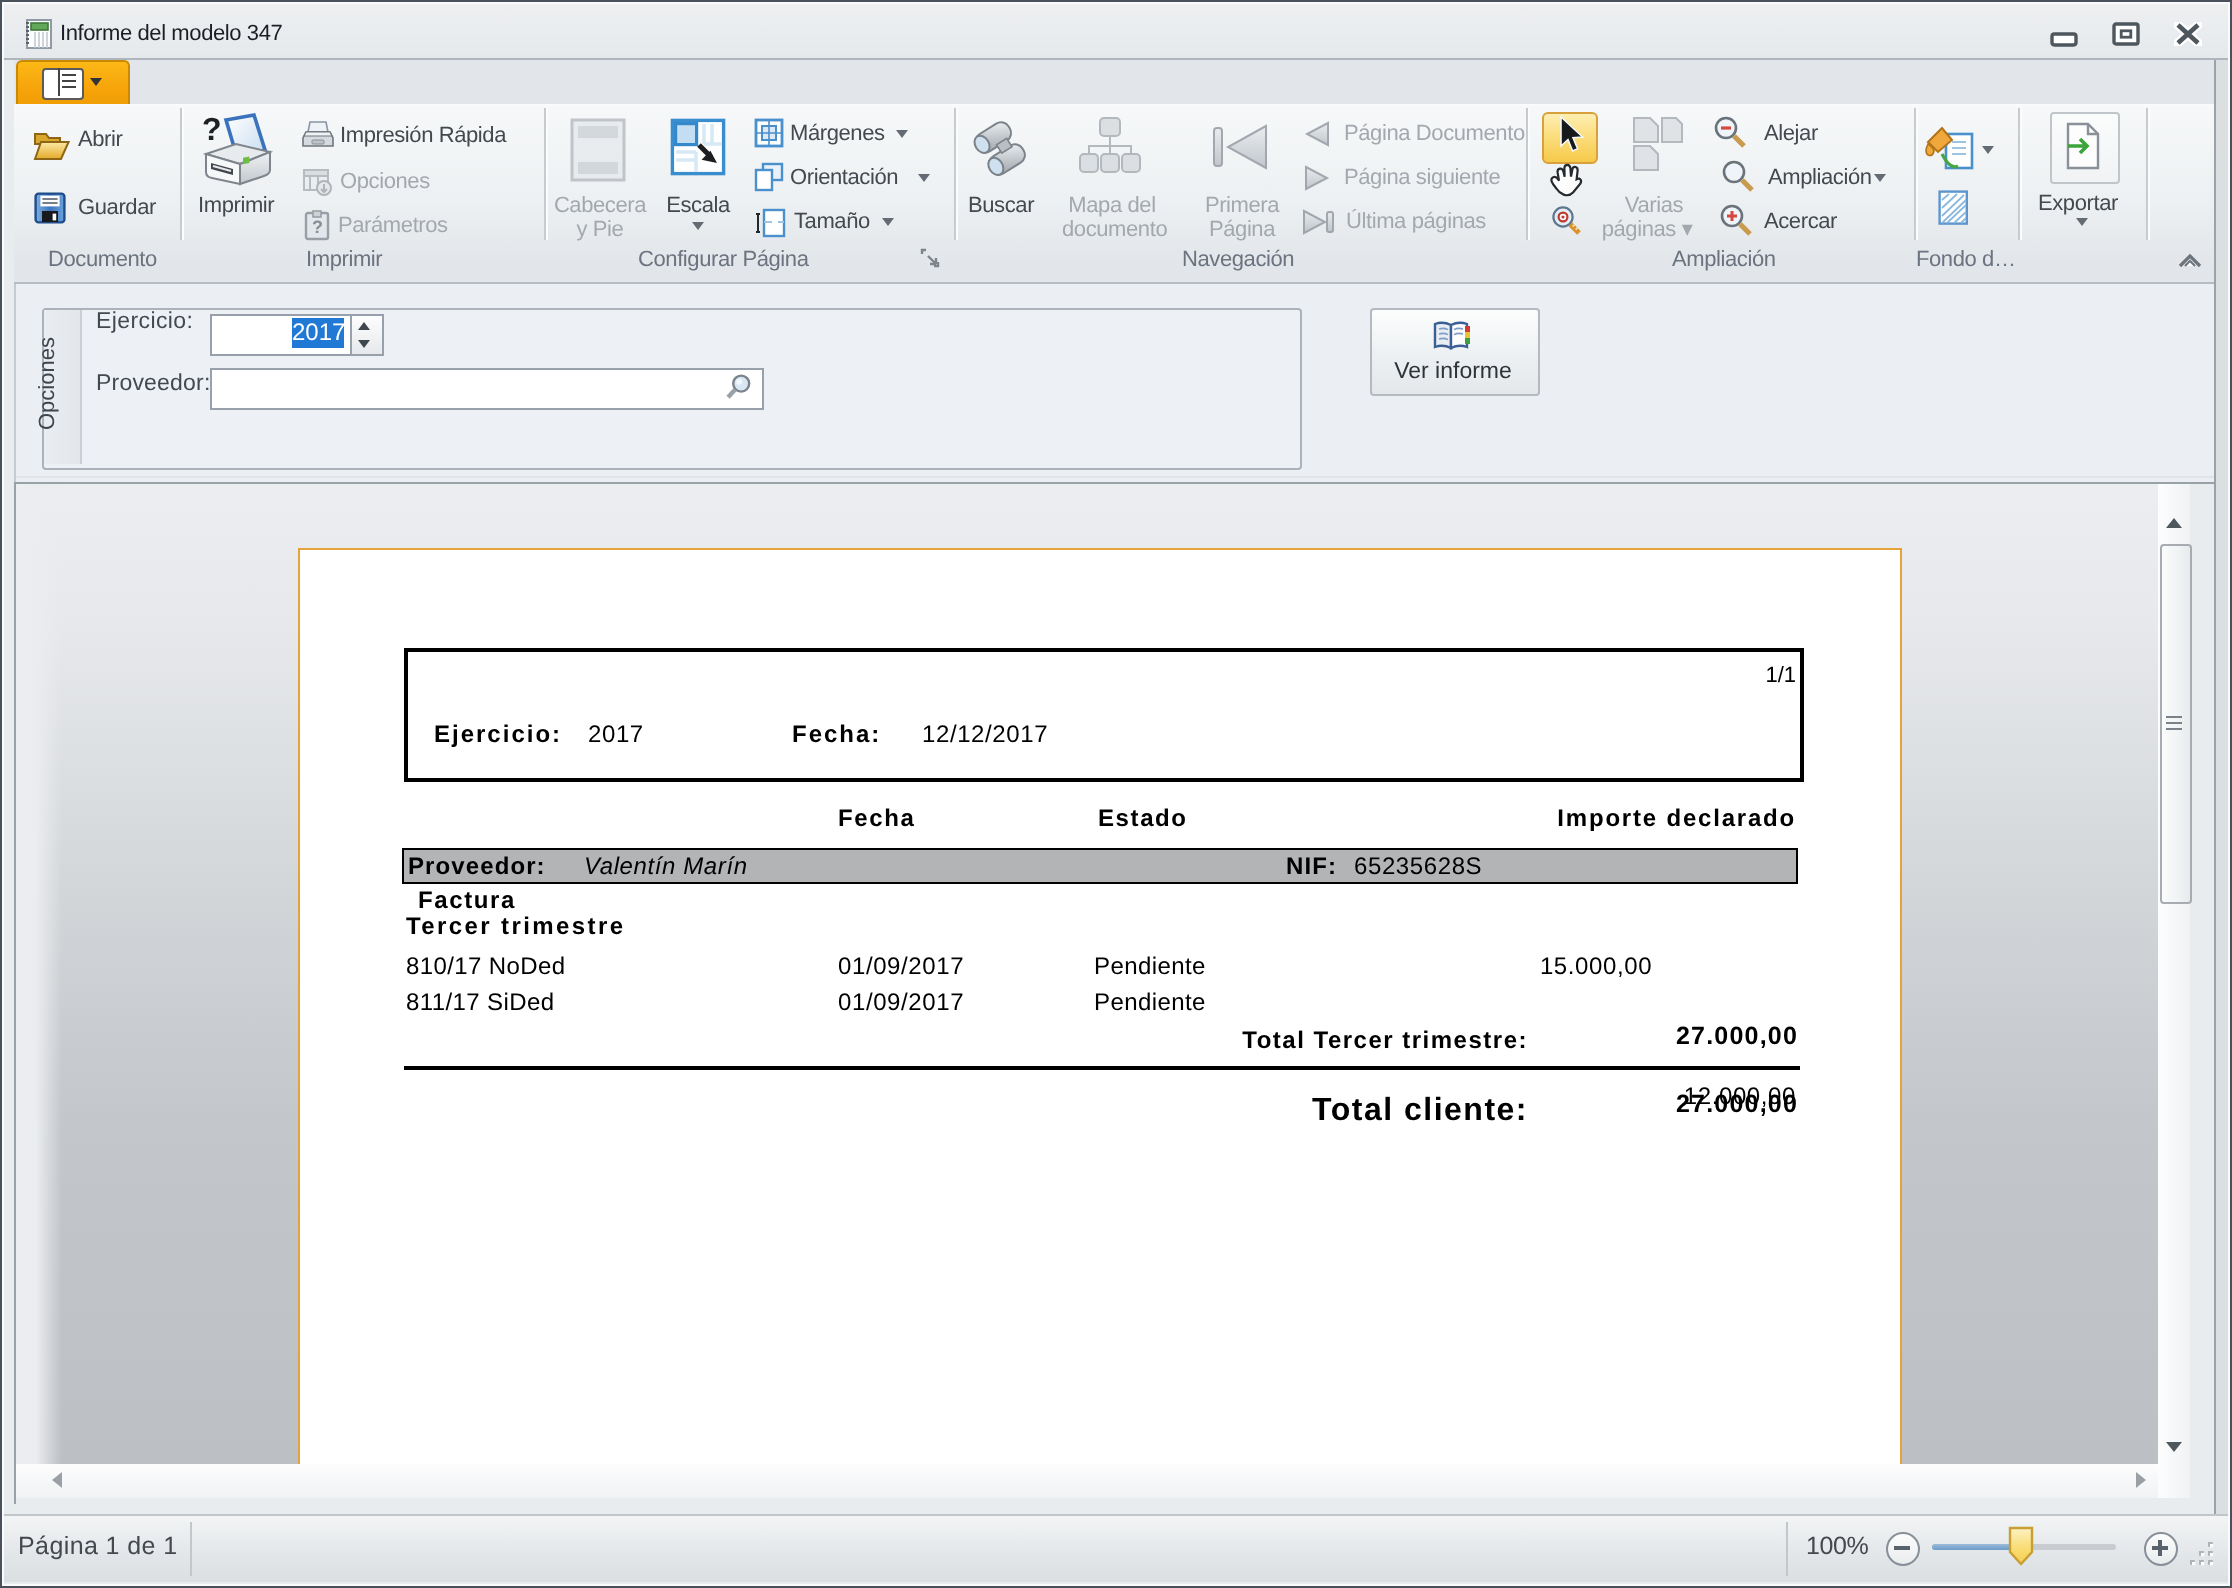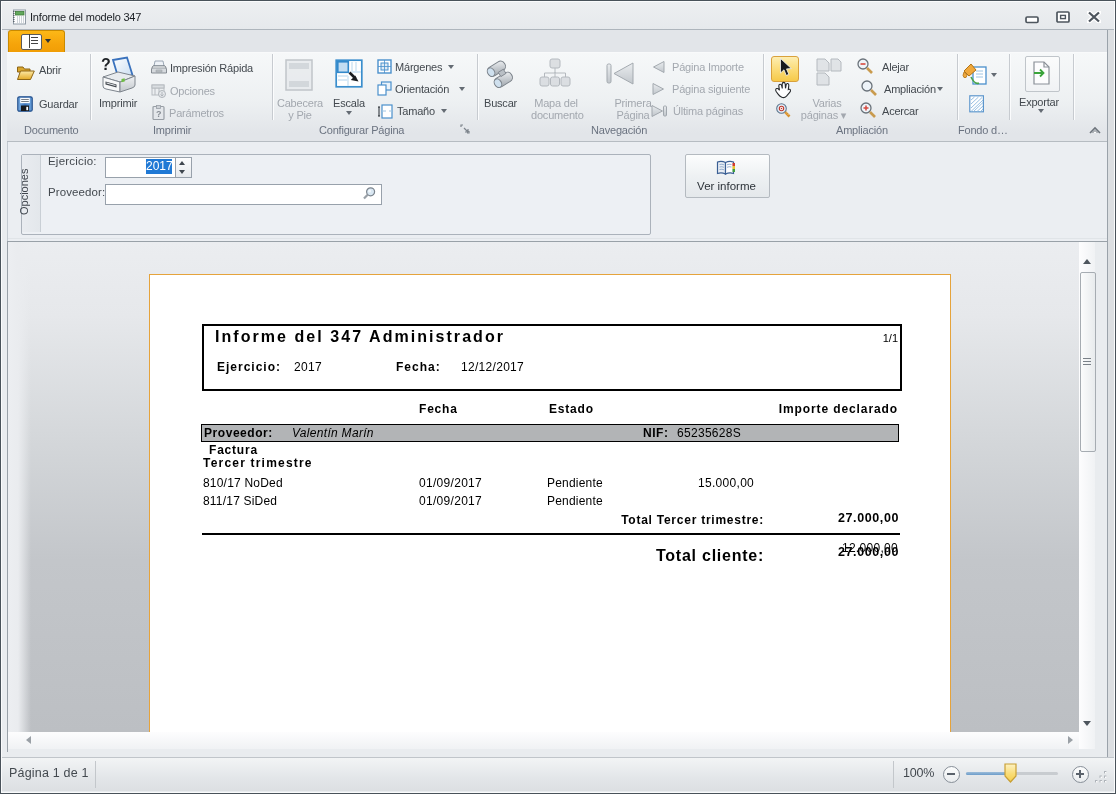--- a/index.html
+++ b/index.html
@@ -210,25 +210,25 @@
 <svg class="a" style="left:604px;top:60px;" width="34" height="27" viewBox="0 0 34 27" opacity=".8">
  <defs>
       <linearGradient id="navg" x1="0" y1="0" x2="0" y2="1">
   <stop offset="0" stop-color="#e8ebee"></stop>
         <stop offset="1" stop-color="#b6bcc2"></stop>
  </linearGradient>
     </defs>
  <rect x="3" y="4" width="4" height="19" rx="1.5" fill="url(#navg)" stroke="#8f969d" stroke-width="1"></rect>
  <path d="M29 3 L10 13.5 L29 24 Z" fill="url(#navg)" stroke="#8f969d" stroke-width="1"></path>
 </svg>
-<div class="t dis" style="left:600px;top:97px;width:42px;text-align:center;line-height:12px;margin-left:12px;">Primera<br>Página</div>
+<div class="t dis" style="left:600px;top:97px;width:42px;text-align:center;line-height:12px;">Primera<br>Página</div>
 <svg class="a" style="left:651px;top:60px;" width="15" height="14" viewBox="0 0 15 14" opacity=".8">
  <path d="M13 1.5 L2.5 7 L13 12.5 Z" fill="url(#navg)" stroke="#8f969d" stroke-width="1"></path>
 </svg>
-<div class="t dis" style="left:672px;top:61px;">Página Importe</div>
+<div class="t dis" style="left:672px;top:61px;">Página Documento</div>
 <svg class="a" style="left:651px;top:82px;" width="15" height="14" viewBox="0 0 15 14" opacity=".8">
  <path d="M2 1.5 L12.5 7 L2 12.5 Z" fill="url(#navg)" stroke="#8f969d" stroke-width="1"></path>
 </svg>
 <div class="t dis" style="left:672px;top:83px;">Página siguiente</div>
 <svg class="a" style="left:650px;top:104px;" width="18" height="14" viewBox="0 0 18 14" opacity=".8">
  <path d="M2 1.5 L12.5 7 L2 12.5 Z" fill="url(#navg)" stroke="#8f969d" stroke-width="1"></path>
  <rect x="13.5" y="2" width="3" height="10" rx="1" fill="url(#navg)" stroke="#8f969d" stroke-width="1"></rect>
 </svg>
 <div class="t dis" style="left:673px;top:105px;">Última páginas</div>
 
@@ -335,21 +335,20 @@
 
 <div class="a" style="left:7px;top:241px;width:1101px;height:1px;background:#99a1a8;"></div>
 <div class="a" style="left:7px;top:242px;width:1px;height:510px;background:#99a1a8;"></div>
 <div class="a" style="left:8px;top:242px;width:1071px;height:490px;background:
  linear-gradient(to right,#eceef1 0px,#eaecef 10px,rgba(235,237,240,0) 23px),
  linear-gradient(#ebedf0 0%,#e6e8eb 15%,#d4d7da 40%,#c3c6ca 65%,#bcbfc3 100%);"></div>
 
 <div class="a" style="left:149px;top:274px;width:800px;height:458px;background:#fff;border:1px solid #e5a33c;"></div>
 <div id="report" class="a" style="left:149px;top:274px;width:800px;height:458px;font-family:'Liberation Sans',sans-serif;color:#000;">
  <div class="a" style="left:53px;top:50px;width:696px;height:63px;border:2px solid #000;"></div>
- <div class="a" style="left:66px;top:54px;font-size:16px;font-weight:bold;letter-spacing:2.05px;">Informe del 347 Administrador</div>
  <div class="a" style="left:649px;top:58px;width:100px;text-align:right;font-size:11px;">1/1</div>
  <div class="a" style="left:68px;top:86px;font-size:12px;font-weight:bold;letter-spacing:1px;">Ejercicio:</div>
  <div class="a" style="left:145px;top:86px;font-size:12px;letter-spacing:.3px;">2017</div>
  <div class="a" style="left:247px;top:86px;font-size:12px;font-weight:bold;letter-spacing:1px;">Fecha:</div>
  <div class="a" style="left:312px;top:86px;font-size:12px;letter-spacing:.3px;">12/12/2017</div>
 
  <div class="a" style="left:60px;top:128px;font-size:12px;font-weight:bold;letter-spacing:.8px;margin-top:41px;">Factura</div>
  <div class="a" style="left:270px;top:128px;font-size:12px;font-weight:bold;letter-spacing:.8px;">Fecha</div>
  <div class="a" style="left:400px;top:128px;font-size:12px;font-weight:bold;letter-spacing:.8px;">Estado</div>
  <div class="a" style="left:549px;top:128px;width:200px;text-align:right;font-size:12px;font-weight:bold;letter-spacing:.9px;">Importe declarado</div>
@@ -358,21 +357,21 @@
  <div class="a" style="left:55px;top:152px;font-size:12px;font-weight:bold;letter-spacing:.55px;">Proveedor:</div>
  <div class="a" style="left:143px;top:152px;font-size:12px;letter-spacing:.3px;font-style:italic;">Valentín Marín</div>
  <div class="a" style="left:494px;top:152px;font-size:12px;font-weight:bold;letter-spacing:.55px;">NIF:</div>
  <div class="a" style="left:528px;top:152px;font-size:12px;letter-spacing:.3px;">65235628S</div>
 
  <div class="a" style="left:54px;top:182px;font-size:12px;font-weight:bold;letter-spacing:1.2px;">Tercer trimestre</div>
 
  <div class="a" style="left:54px;top:202px;font-size:12px;letter-spacing:.2px;">810/17 NoDed</div>
  <div class="a" style="left:270px;top:202px;font-size:12px;letter-spacing:.3px;">01/09/2017</div>
  <div class="a" style="left:398px;top:202px;font-size:12px;letter-spacing:.2px;">Pendiente</div>
- <div class="a" style="left:549px;top:202px;width:200px;text-align:left;font-size:12px;letter-spacing:.3px;">15.000,00</div>
+ <div class="a" style="left:549px;top:202px;width:200px;text-align:center;font-size:12px;letter-spacing:.3px;">15.000,00</div>
 
  <div class="a" style="left:54px;top:220px;font-size:12px;letter-spacing:.2px;">811/17 SiDed</div>
  <div class="a" style="left:270px;top:220px;font-size:12px;letter-spacing:.3px;">01/09/2017</div>
  <div class="a" style="left:398px;top:220px;font-size:12px;letter-spacing:.2px;">Pendiente</div>
  <div class="a" style="left:549px;top:220px;width:200px;text-align:right;font-size:12px;letter-spacing:.3px;margin-top:47px;">12.000,00</div>
 
  <div class="a" style="left:415px;top:239px;width:200px;text-align:right;font-size:12px;font-weight:bold;letter-spacing:.75px;">Total Tercer trimestre:</div>
  <div class="a" style="left:550px;top:237px;width:200px;text-align:right;font-size:12.5px;font-weight:bold;letter-spacing:.6px;">27.000,00</div>
 
  <div class="a" style="left:53px;top:259px;width:698px;height:1.5px;background:#000;"></div>

